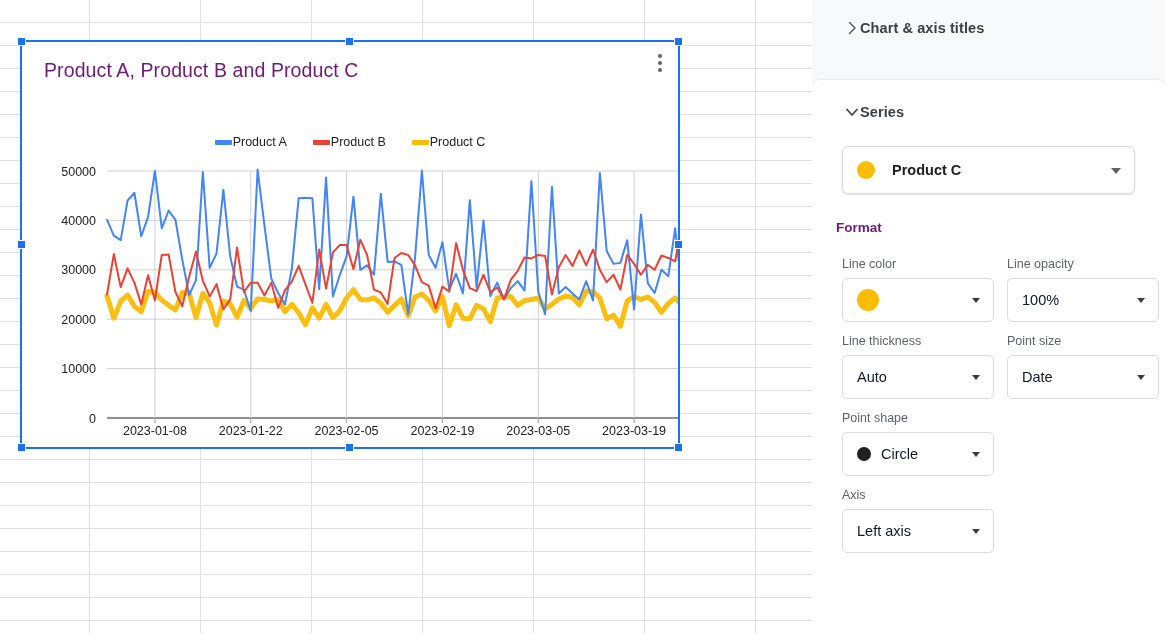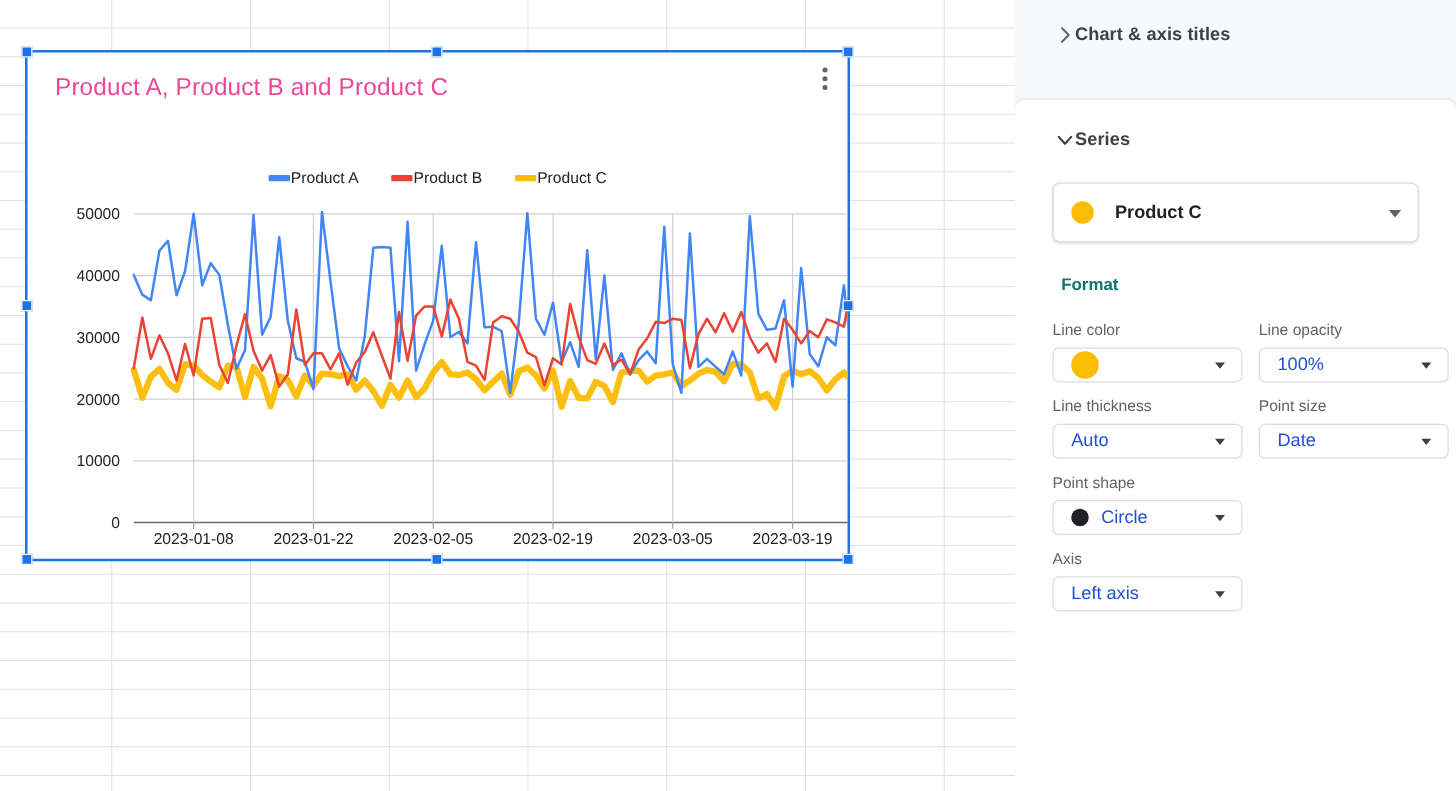--- a/index.html
+++ b/index.html
@@ -82,21 +82,21 @@
     height: 4px;
     border-radius: 50%;
     background: #5f6368;
   }
 
   #chart-title {
     position: absolute;
     left: 22px;
     top: 17px;
     font-size: 19.5px;
-    color: #ec4899;
+    color: #701a75;
     letter-spacing: 0.1px;
     white-space: nowrap;
   }
 
   #legend {
     position: absolute;
     left: 0;
     right: 0;
     top: 93px;
     display: flex;
@@ -211,51 +211,51 @@
     right: 13px;
     top: 50%;
     margin-top: -2px;
     width: 0; height: 0;
     border-left: 5px solid transparent;
     border-right: 5px solid transparent;
     border-top: 6px solid #5f6368;
   }
 
   .section-label {
-    margin: 26px 0 0 37px;
+    margin: 26px 0 0 24px;
     font-size: 13.5px;
     font-weight: bold;
-    color: #0f766e;
+    color: #701a75;
   }
 
   .field-grid {
     display: grid;
     grid-template-columns: 152px 152px;
     column-gap: 13px;
     row-gap: 0;
     margin: 10px 16px 0 30px;
   }
   .field { margin-top: 12px; }
   .field-label {
     font-size: 12.5px;
     color: #5f6368;
     margin-bottom: 7px;
     display: block;
   }
   .field-control {
     position: relative;
-    height: 28px;
+    height: 44px;
     background: #ffffff;
     border: 1px solid #dadce0;
     border-radius: 5px;
     display: flex;
     align-items: center;
     padding: 0 30px 0 14px;
     font-size: 14.5px;
-    color: #1d4ed8;
+    color: #0f172a;
     cursor: pointer;
     box-sizing: border-box;
   }
   .field-control .caret {
     border-top-color: #3c4043;
     border-left-width: 4.5px;
     border-right-width: 4.5px;
     border-top-width: 5.5px;
   }
   .color-swatch {

